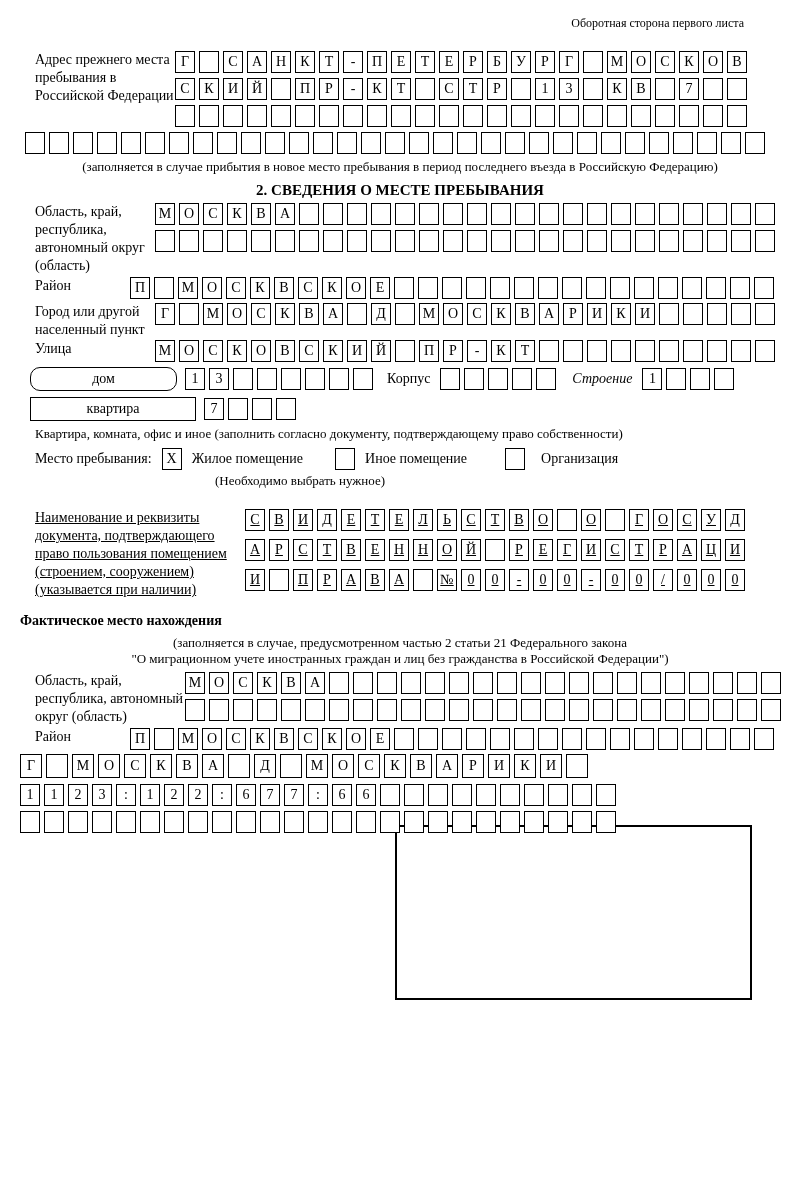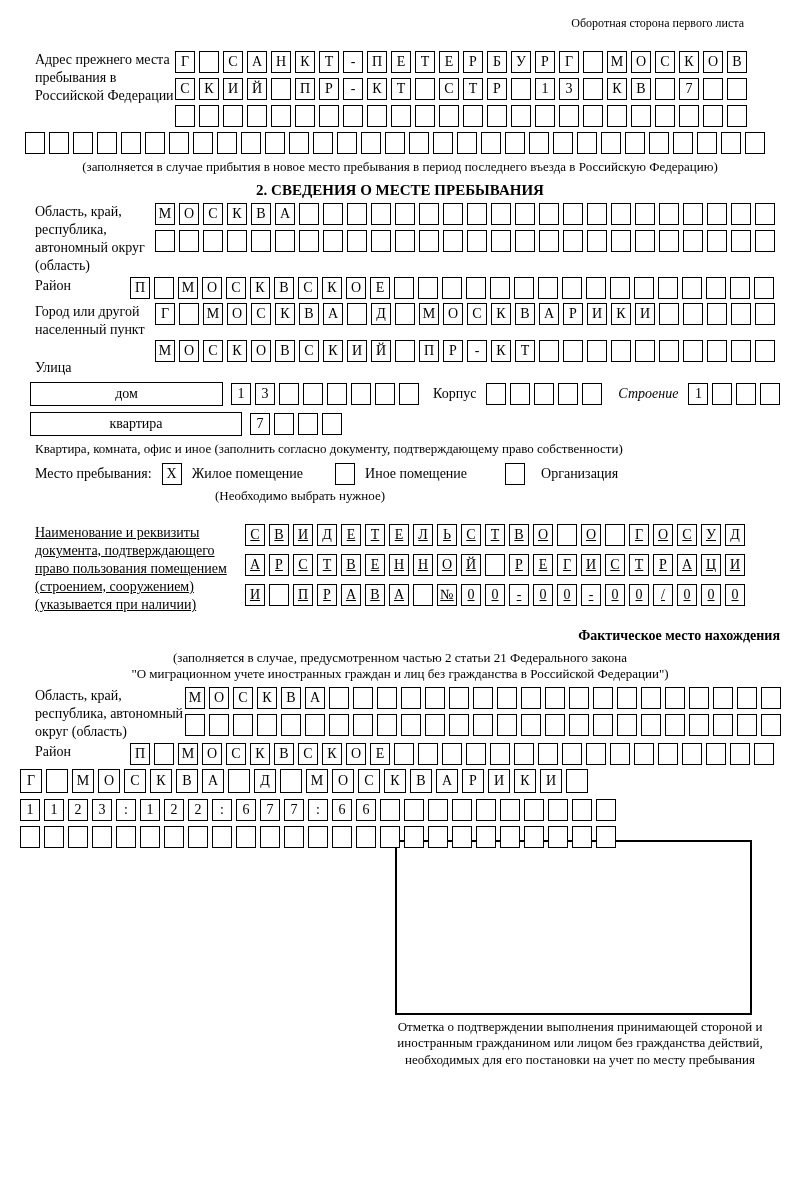--- a/index.html
+++ b/index.html
@@ -17,21 +17,21 @@
   .cell{
     box-sizing:border-box;width:20px;height:22px;flex-shrink:0;
     border:1.6px solid #000;display:flex;align-items:center;justify-content:center;
     font-size:14px;line-height:1;background:#fff;
   }
   .wide .cell{width:22px;height:24px;}
   .gap8{gap:8px;}
   .note{font-size:13px;}
   .note-c{font-size:13px;text-align:center;}
   .h2{font-size:15px;font-weight:bold;text-align:center;}
-  .h3{font-size:14px;font-weight:bold;text-align:right;}
+  .h3{font-size:14px;font-weight:bold;text-align:left;}
   .widebox{
     box-sizing:border-box;border:1.6px solid #000;height:24px;
     display:flex;align-items:center;justify-content:center;font-size:14px;flex-shrink:0;
   }
   .cklbl{font-size:14px;}
   .stamp-wrap{margin-left:360px;width:400px;}
   .stamp-box{margin-left:15px;width:357px;height:175px;border:2px solid #000;box-sizing:border-box;}
   .stamp-cap{margin-top:4px;font-size:13px;text-align:center;line-height:1.3;}
 </style>
 </head>
@@ -282,21 +282,21 @@
         <span class="cell">И</span>
         <span class="cell"></span>
         <span class="cell"></span>
         <span class="cell"></span>
         <span class="cell"></span>
         <span class="cell"></span>
       </div>
   </div>
 
   <div class="row" style="margin-top:2px;">
-    <div class="lbl" style="width:135px;margin-top:19px;">Улица</div>
+    <div class="lbl" style="width:135px;">Улица</div>
     <div class="b">
         <span class="cell">М</span>
         <span class="cell">О</span>
         <span class="cell">С</span>
         <span class="cell">К</span>
         <span class="cell">О</span>
         <span class="cell">В</span>
         <span class="cell">С</span>
         <span class="cell">К</span>
         <span class="cell">И</span>
@@ -314,21 +314,21 @@
         <span class="cell"></span>
         <span class="cell"></span>
         <span class="cell"></span>
         <span class="cell"></span>
         <span class="cell"></span>
         <span class="cell"></span>
       </div>
   </div>
 
   <div class="row" style="margin-top:5px;margin-left:10px;align-items:center;">
-    <div class="widebox" style="width:193px;">дом</div>
+    <div class="widebox" style="width:147px;border-radius:10px;">дом</div>
     <div class="b" style="margin-left:8px;">
         <span class="cell">1</span>
         <span class="cell">3</span>
         <span class="cell"></span>
         <span class="cell"></span>
         <span class="cell"></span>
         <span class="cell"></span>
         <span class="cell"></span>
         <span class="cell"></span>
       </div>
@@ -343,21 +343,21 @@
     <div class="cklbl" style="margin:0 10px 0 16px;font-style:italic;">Строение</div>
     <div class="b">
         <span class="cell">1</span>
         <span class="cell"></span>
         <span class="cell"></span>
         <span class="cell"></span>
       </div>
   </div>
 
   <div class="row" style="margin-top:6px;margin-left:10px;align-items:center;">
-    <div class="widebox" style="width:212px;">квартира</div>
+    <div class="widebox" style="width:166px;">квартира</div>
     <div class="b" style="margin-left:8px;">
         <span class="cell">7</span>
         <span class="cell"></span>
         <span class="cell"></span>
         <span class="cell"></span>
       </div>
   </div>
   <div class="note" style="margin-top:5px;margin-left:15px;">Квартира, комната, офис и иное (заполнить согласно документу, подтверждающему право собственности)</div>
 
   <div class="row" style="margin-top:6px;align-items:center;text-align:right;">
@@ -630,16 +630,15 @@
           <span class="cell"></span>
           <span class="cell"></span>
           <span class="cell"></span>
           <span class="cell"></span>
         </div>
     </div>
   </div>
 
   <div class="stamp-wrap" style="margin-top:-8px;">
     <div class="stamp-box"></div>
-    <div class="stamp-cap">Отметка о подтверждении выполнения принимающей стороной и иностранным гражданином или лицом без гражданства действий, необходимых для его постановки на учет по месту пребывания</div>
   </div>
 
 </div>
 
 </body></html>

